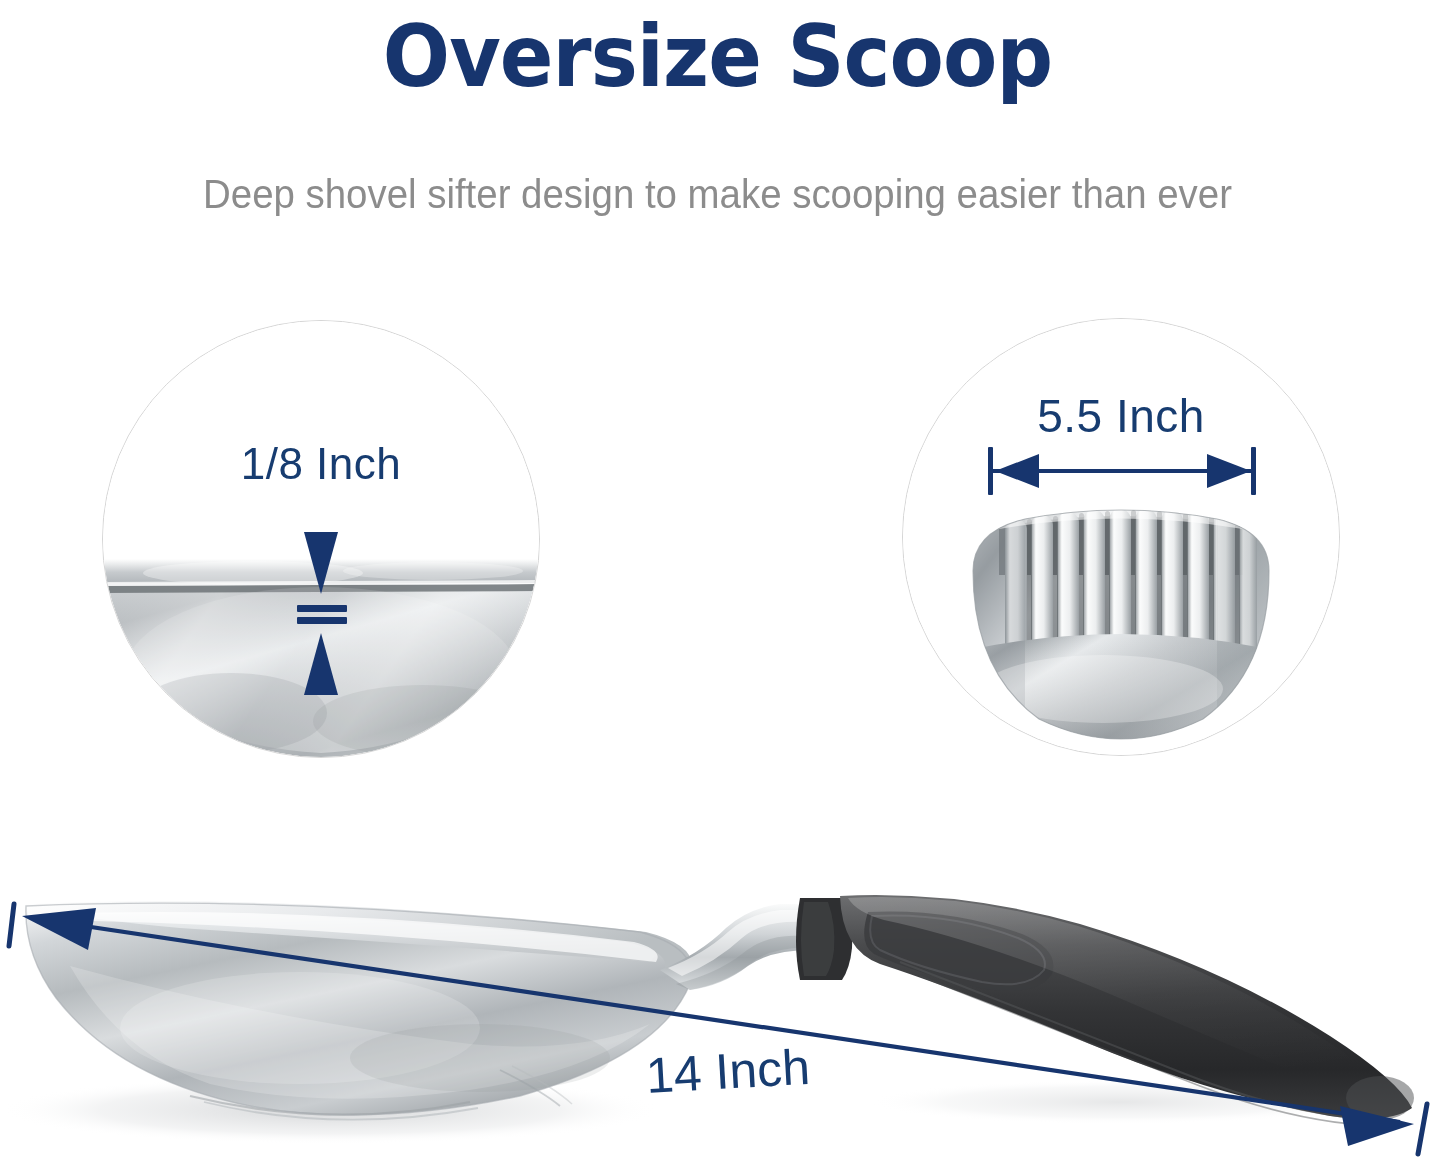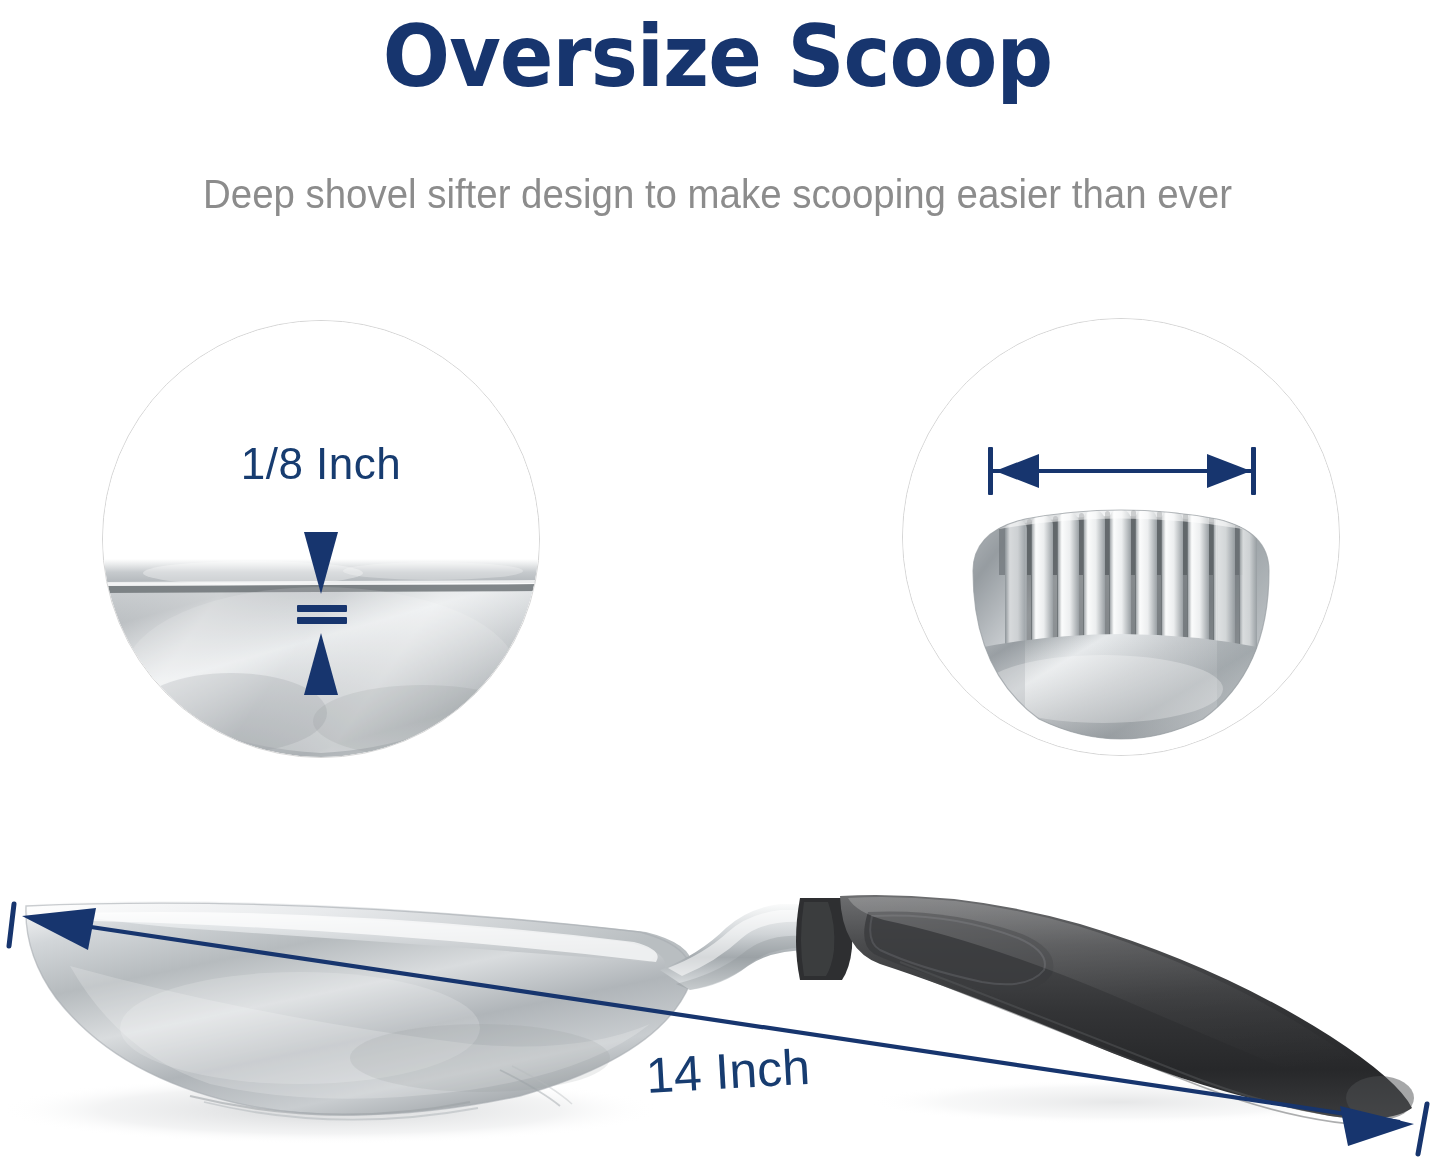--- a/index.html
+++ b/index.html
@@ -259,20 +259,21 @@
                  Q 366 352 300 400 Q 218 440 136 400 Q 70 352 70 252 Z" fill="none" stroke="#9aa0a4" stroke-width="1.2" opacity="0.7"></path>
       </g>
     </svg>
 
     <div class="endcap" style="left:85px;top:128px;height:48px;"></div>
     <div class="endcap" style="left:348px;top:128px;height:48px;"></div>
     <div class="dimline" style="left:90px;top:150px;width:260px;height:4px;"></div>
     <div class="arrowL" style="left:92px;top:135px;"></div>
     <div class="arrowR" style="left:304px;top:135px;"></div>
 
+    <div class="inset-label" id="label-width">5.5 Inch</div>
   </div>
 
   <svg id="product" viewBox="0 0 1435 312" preserveAspectRatio="none">
     <defs>
       <linearGradient id="bowlOuter" x1="0.05" y1="0" x2="0.7" y2="1">
         <stop offset="0%" stop-color="#f4f5f6"></stop>
         <stop offset="12%" stop-color="#d2d6d9"></stop>
         <stop offset="30%" stop-color="#b6bbbe"></stop>
         <stop offset="48%" stop-color="#d9dcde"></stop>
         <stop offset="66%" stop-color="#b0b5b9"></stop>

